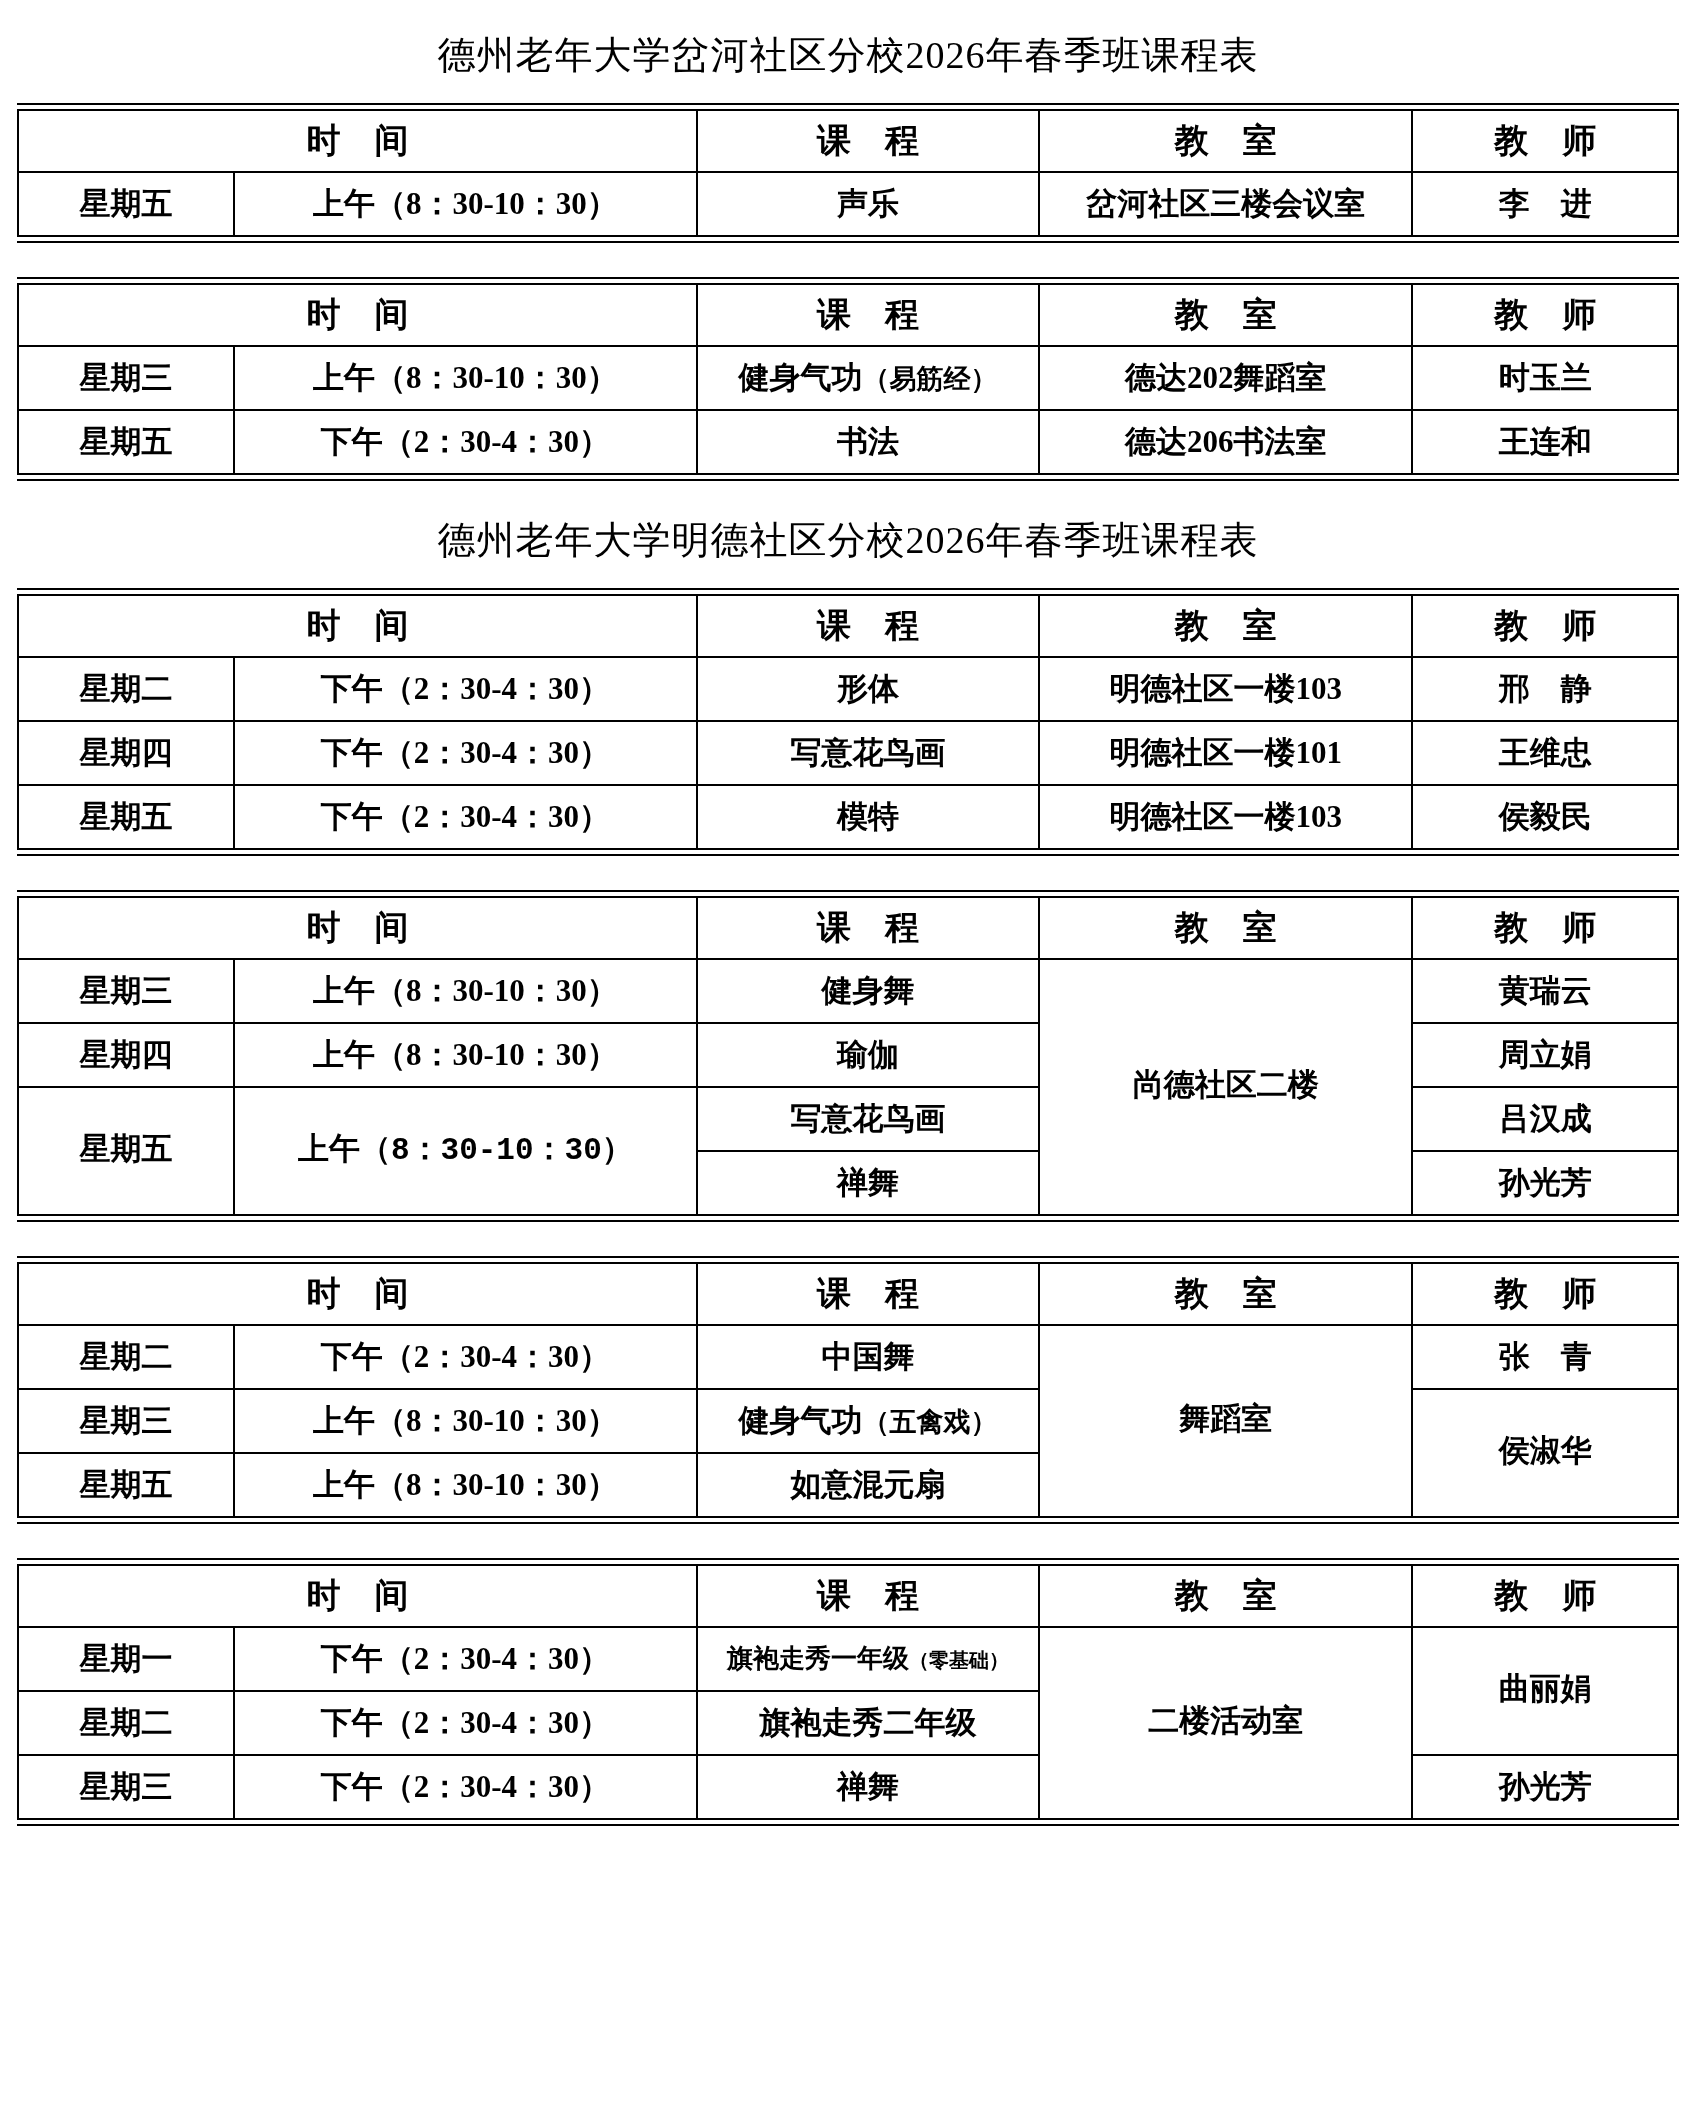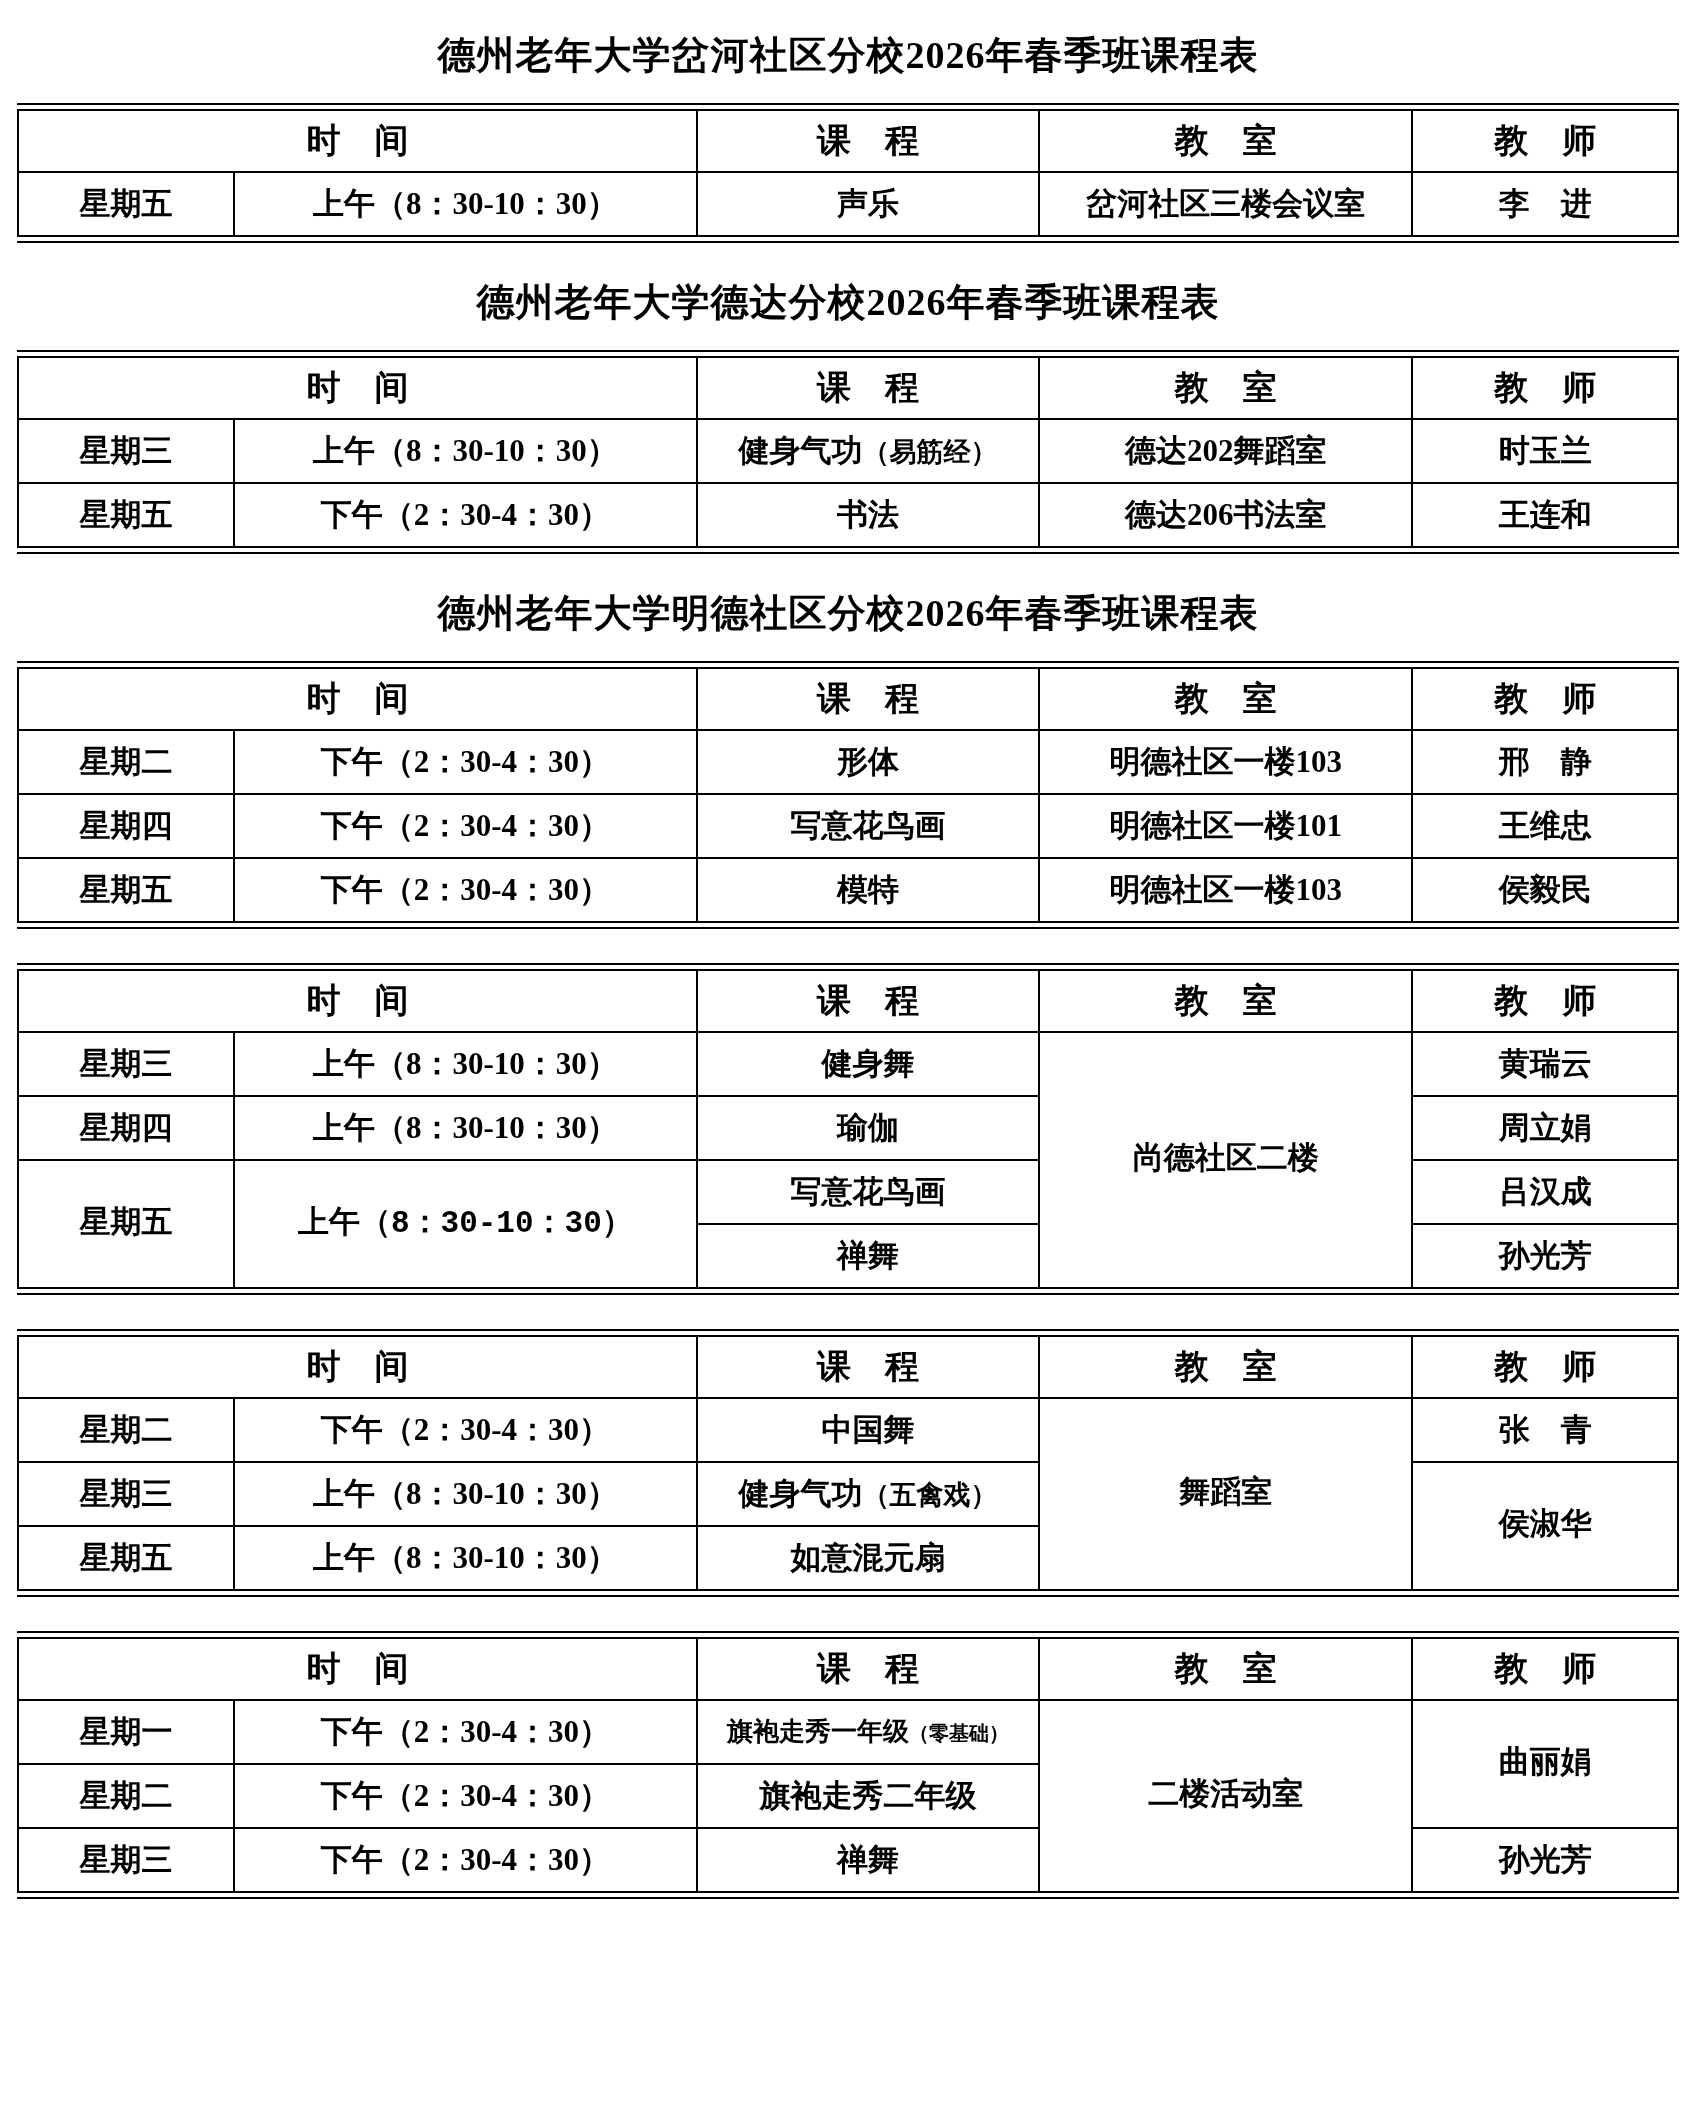--- a/index.html
+++ b/index.html
@@ -6,21 +6,21 @@
   body{
     width:1696px;
     color:#000;
     font-family:"Liberation Serif","DejaVu Serif",serif;
     font-weight:bold;
     padding-top:30px;
   }
   .sec{margin:0 17px 34px;}
   .tbl-title{
     font-size:38px;
-    font-weight:bold;
+    font-weight:normal;
     text-align:center;
     margin:0 0 22px 0;
     letter-spacing:1px;
   }
   
   .tbl-wrap{
     border-top:2px solid #000;
     border-bottom:2px solid #000;
     padding:4px 0;
   }
@@ -78,21 +78,20 @@
         <td>声乐</td>
         <td>岔河社区三楼会议室</td>
         <td>李　进</td>
       </tr>
     </tbody>
       </table>
   </div>
 </div>
 
 <div class="sec">
-  <div class="tbl-title">德州老年大学德达分校2026年春季班课程表</div>
   <div class="tbl-wrap">
     <table>
       <colgroup>
           <col class="c-day">
           <col class="c-time">
           <col class="c-course">
           <col class="c-room">
           <col class="c-teacher">
         </colgroup>
       <tbody>

